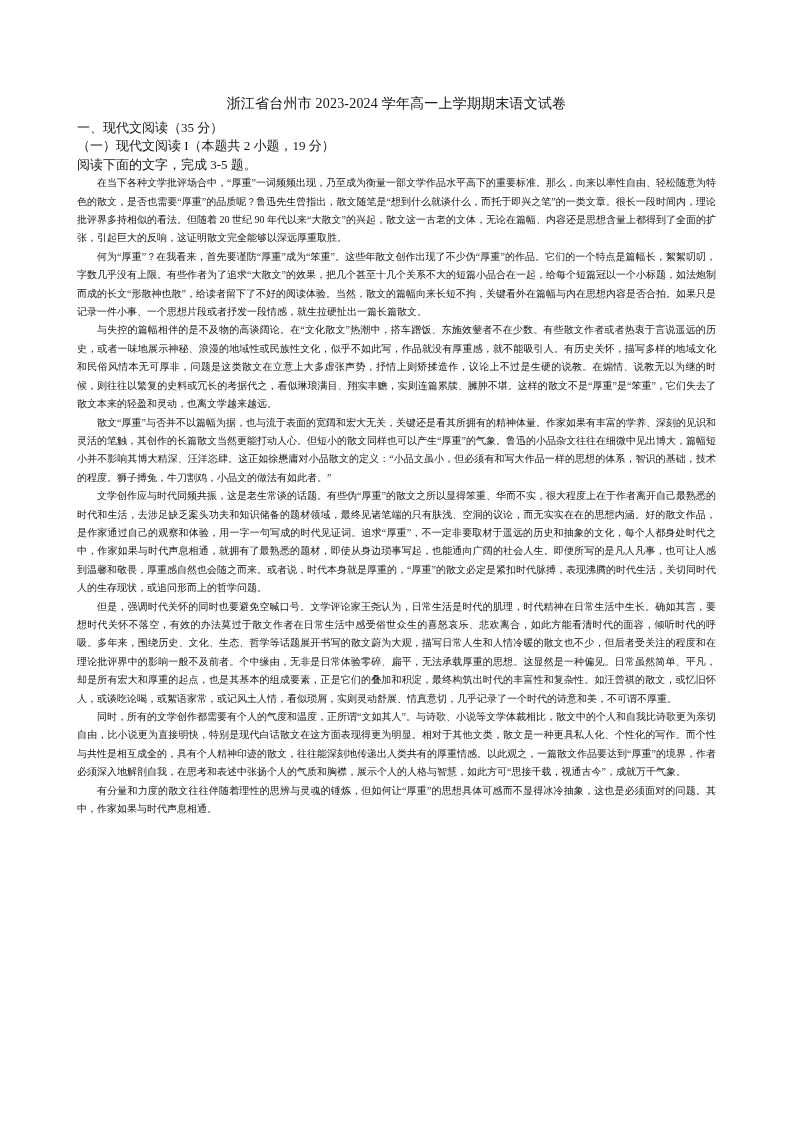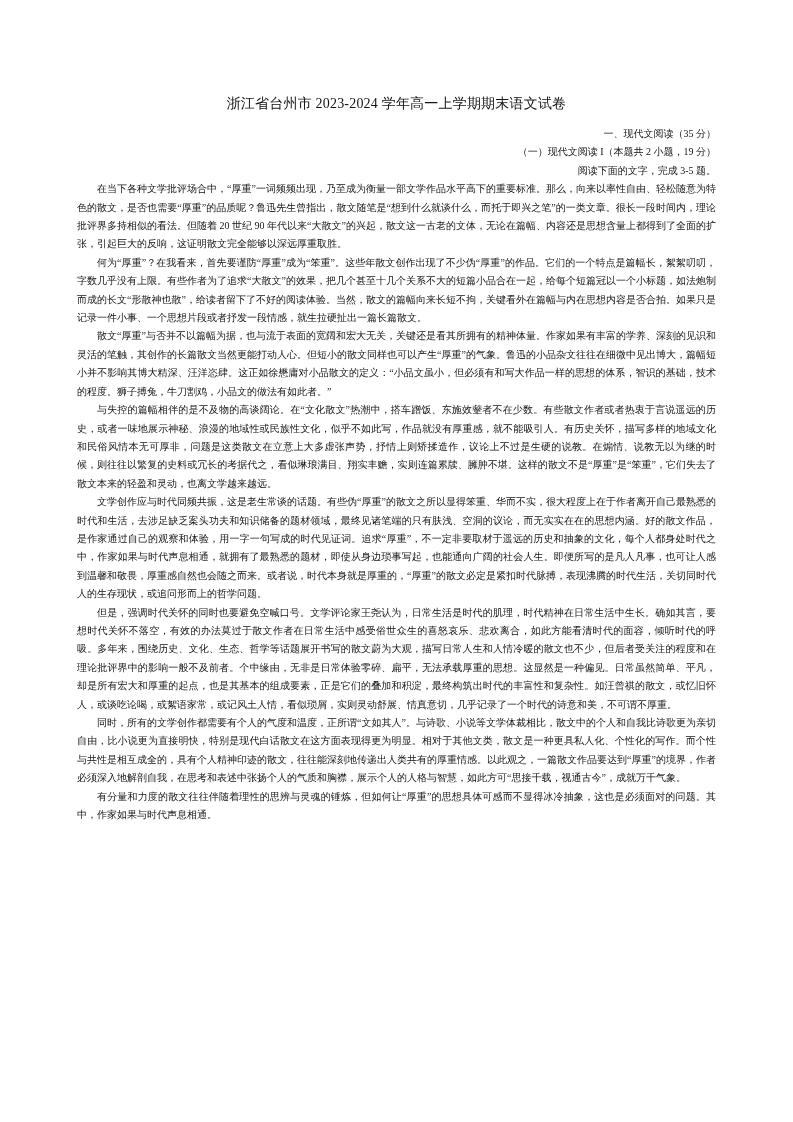--- a/index.html
+++ b/index.html
@@ -12,28 +12,28 @@
     color: #141414;
     font-family: "Liberation Serif", "DejaVu Serif", serif;
     padding: 94px 77px 0 77px;
     overflow: hidden;
   }
   .doc-title {
     font-size: 14px;
     font-weight: normal;
     text-align: center;
     line-height: 19px;
-    margin-bottom: 12px;
+    margin-bottom: 6px;
     letter-spacing: 0.2px;
   }
   .heading,
   .instruction {
-    font-size: 10px;
+    font-size: 13px;
     line-height: 18.4px;
-    text-align: right;
+    text-align: left;
   }
   .body-paragraph {
     font-size: 10px;
     line-height: 18.4px;
     text-indent: 2em;
     text-align: justify;
     text-justify: inter-ideograph;
     word-break: break-all;
   }
 </style>
@@ -44,19 +44,19 @@
   <h1 class="doc-title">浙江省台州市 2023-2024 学年高一上学期期末语文试卷</h1>
 
   <div class="heading">一、现代文阅读（35 分）</div>
 
   <div class="heading">（一）现代文阅读 I（本题共 2 小题，19 分）</div>
 
   <div class="instruction">阅读下面的文字，完成 3-5 题。</div>
 
   <p class="body-paragraph">在当下各种文学批评场合中，“厚重”一词频频出现，乃至成为衡量一部文学作品水平高下的重要标准。那么，向来以率性自由、轻松随意为特色的散文，是否也需要“厚重”的品质呢？鲁迅先生曾指出，散文随笔是“想到什么就谈什么，而托于即兴之笔”的一类文章。很长一段时间内，理论批评界多持相似的看法。但随着 20 世纪 90 年代以来“大散文”的兴起，散文这一古老的文体，无论在篇幅、内容还是思想含量上都得到了全面的扩张，引起巨大的反响，这证明散文完全能够以深远厚重取胜。</p>
   <p class="body-paragraph">何为“厚重”？在我看来，首先要谨防“厚重”成为“笨重”。这些年散文创作出现了不少伪“厚重”的作品。它们的一个特点是篇幅长，絮絮叨叨，字数几乎没有上限。有些作者为了追求“大散文”的效果，把几个甚至十几个关系不大的短篇小品合在一起，给每个短篇冠以一个小标题，如法炮制而成的长文“形散神也散”，给读者留下了不好的阅读体验。当然，散文的篇幅向来长短不拘，关键看外在篇幅与内在思想内容是否合拍。如果只是记录一件小事、一个思想片段或者抒发一段情感，就生拉硬扯出一篇长篇散文。</p>
+  <p class="body-paragraph">与失控的篇幅相伴的是不及物的高谈阔论。在“文化散文”热潮中，搭车蹭饭、东施效颦者不在少数。有些散文作者或者热衷于言说遥远的历史，或者一味地展示神秘、浪漫的地域性或民族性文化，似乎不如此写，作品就没有厚重感，就不能吸引人。有历史关怀，描写多样的地域文化和民俗风情本无可厚非，问题是这类散文在立意上大多虚张声势，抒情上则矫揉造作，议论上不过是生硬的说教。在煽情、说教无以为继的时候，则往往以繁复的史料或冗长的考据代之，看似琳琅满目、翔实丰赡，实则连篇累牍、臃肿不堪。这样的散文不是“厚重”是“笨重”，它们失去了散文本来的轻盈和灵动，也离文学越来越远。</p>
   <p class="body-paragraph">散文“厚重”与否并不以篇幅为据，也与流于表面的宽阔和宏大无关，关键还是看其所拥有的精神体量。作家如果有丰富的学养、深刻的见识和灵活的笔触，其创作的长篇散文当然更能打动人心。但短小的散文同样也可以产生“厚重”的气象。鲁迅的小品杂文往往在细微中见出博大，篇幅短小并不影响其博大精深、汪洋恣肆。这正如徐懋庸对小品散文的定义：“小品文虽小，但必须有和写大作品一样的思想的体系，智识的基础，技术的程度。狮子搏兔，牛刀割鸡，小品文的做法有如此者。”</p>
-  <p class="body-paragraph">与失控的篇幅相伴的是不及物的高谈阔论。在“文化散文”热潮中，搭车蹭饭、东施效颦者不在少数。有些散文作者或者热衷于言说遥远的历史，或者一味地展示神秘、浪漫的地域性或民族性文化，似乎不如此写，作品就没有厚重感，就不能吸引人。有历史关怀，描写多样的地域文化和民俗风情本无可厚非，问题是这类散文在立意上大多虚张声势，抒情上则矫揉造作，议论上不过是生硬的说教。在煽情、说教无以为继的时候，则往往以繁复的史料或冗长的考据代之，看似琳琅满目、翔实丰赡，实则连篇累牍、臃肿不堪。这样的散文不是“厚重”是“笨重”，它们失去了散文本来的轻盈和灵动，也离文学越来越远。</p>
   <p class="body-paragraph">文学创作应与时代同频共振，这是老生常谈的话题。有些伪“厚重”的散文之所以显得笨重、华而不实，很大程度上在于作者离开自己最熟悉的时代和生活，去涉足缺乏案头功夫和知识储备的题材领域，最终见诸笔端的只有肤浅、空洞的议论，而无实实在在的思想内涵。好的散文作品，是作家通过自己的观察和体验，用一字一句写成的时代见证词。追求“厚重”，不一定非要取材于遥远的历史和抽象的文化，每个人都身处时代之中，作家如果与时代声息相通，就拥有了最熟悉的题材，即使从身边琐事写起，也能通向广阔的社会人生。即便所写的是凡人凡事，也可让人感到温馨和敬畏，厚重感自然也会随之而来。或者说，时代本身就是厚重的，“厚重”的散文必定是紧扣时代脉搏，表现沸腾的时代生活，关切同时代人的生存现状，或追问形而上的哲学问题。</p>
   <p class="body-paragraph">但是，强调时代关怀的同时也要避免空喊口号。文学评论家王尧认为，日常生活是时代的肌理，时代精神在日常生活中生长。确如其言，要想时代关怀不落空，有效的办法莫过于散文作者在日常生活中感受俗世众生的喜怒哀乐、悲欢离合，如此方能看清时代的面容，倾听时代的呼吸。多年来，围绕历史、文化、生态、哲学等话题展开书写的散文蔚为大观，描写日常人生和人情冷暖的散文也不少，但后者受关注的程度和在理论批评界中的影响一般不及前者。个中缘由，无非是日常体验零碎、扁平，无法承载厚重的思想。这显然是一种偏见。日常虽然简单、平凡，却是所有宏大和厚重的起点，也是其基本的组成要素，正是它们的叠加和积淀，最终构筑出时代的丰富性和复杂性。如汪曾祺的散文，或忆旧怀人，或谈吃论喝，或絮语家常，或记风土人情，看似琐屑，实则灵动舒展、情真意切，几乎记录了一个时代的诗意和美，不可谓不厚重。</p>
   <p class="body-paragraph">同时，所有的文学创作都需要有个人的气度和温度，正所谓“文如其人”。与诗歌、小说等文学体裁相比，散文中的个人和自我比诗歌更为亲切自由，比小说更为直接明快，特别是现代白话散文在这方面表现得更为明显。相对于其他文类，散文是一种更具私人化、个性化的写作。而个性与共性是相互成全的，具有个人精神印迹的散文，往往能深刻地传递出人类共有的厚重情感。以此观之，一篇散文作品要达到“厚重”的境界，作者必须深入地解剖自我，在思考和表述中张扬个人的气质和胸襟，展示个人的人格与智慧，如此方可“思接千载，视通古今”，成就万千气象。</p>
   <p class="body-paragraph">有分量和力度的散文往往伴随着理性的思辨与灵魂的锤炼，但如何让“厚重”的思想具体可感而不显得冰冷抽象，这也是必须面对的问题。其中，作家如果与时代声息相通。</p>
 </div>
 
 </body></html>

